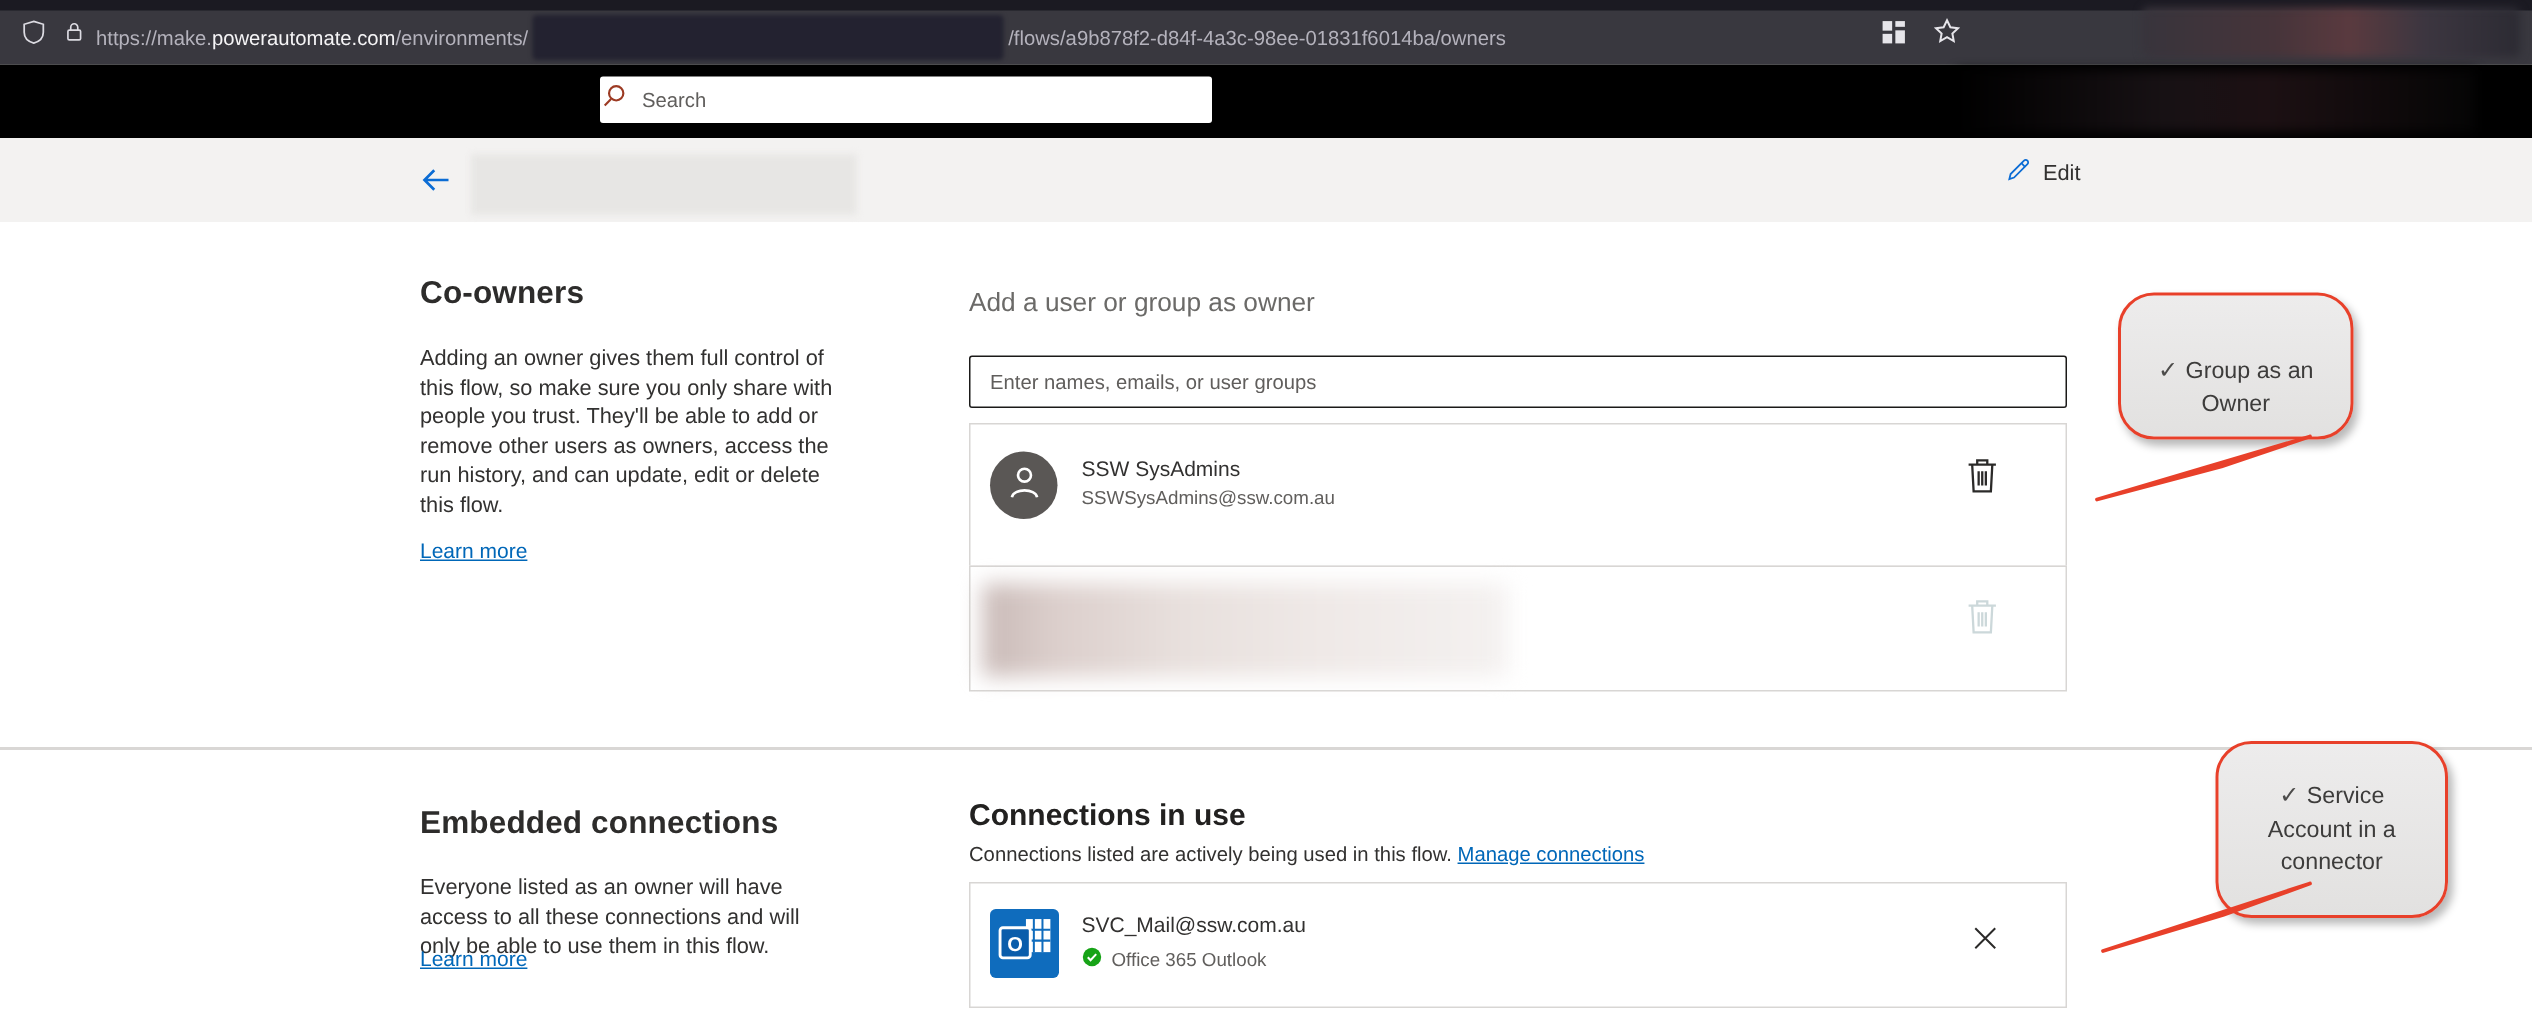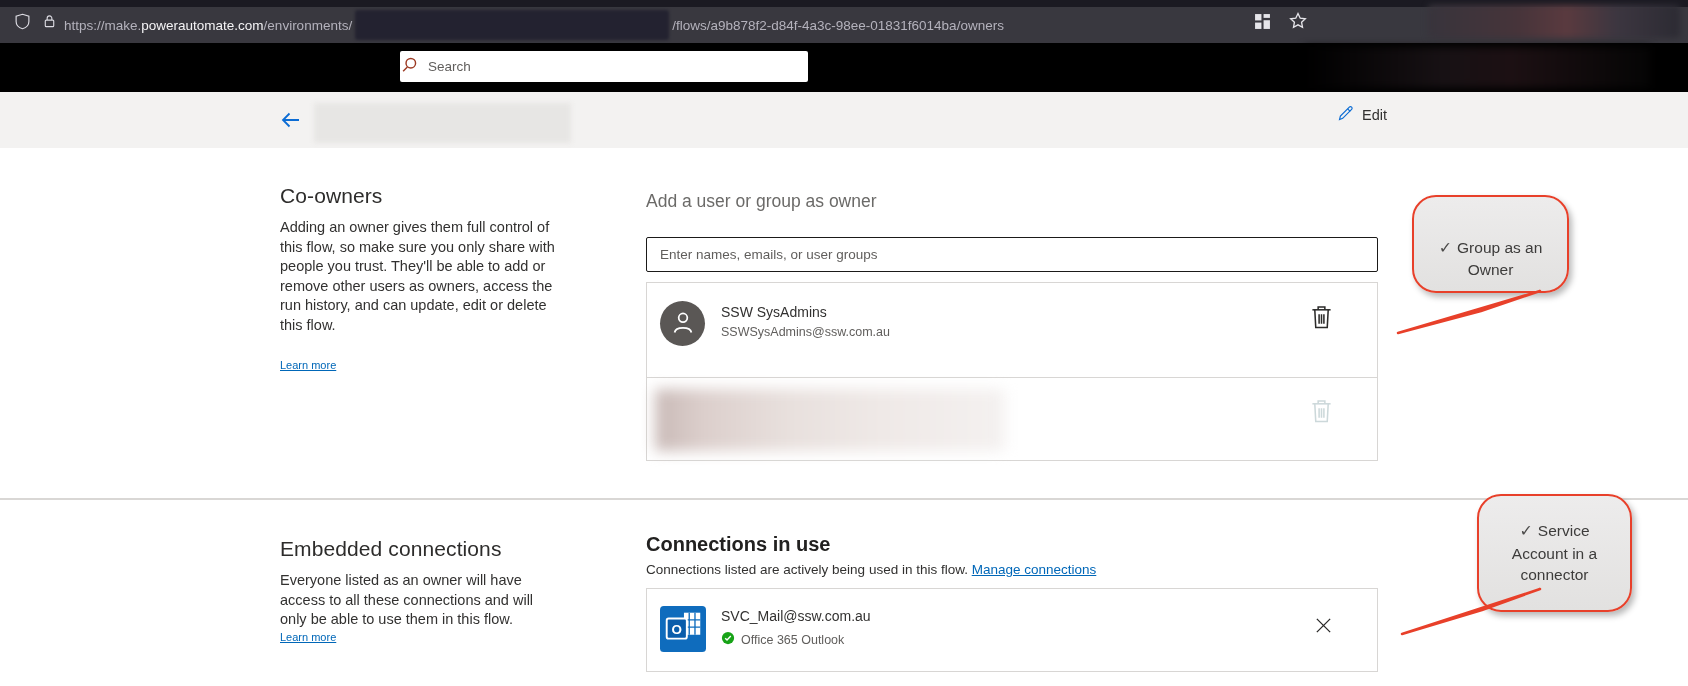--- a/index.html
+++ b/index.html
@@ -25,23 +25,23 @@
   .suite-blur { position:absolute; left:1305px; top:4px; width:345px; height:41px; filter:blur(4px);
     background:linear-gradient(90deg,#000,#171114 40%,#1c1013 60%,#050505); }
 
   
   .page-band { position:absolute; left:0; top:92px; width:1688px; height:56px; background:#f3f2f1; }
   .back-btn { position:absolute; left:278px; top:16px; width:26px; height:26px; background:transparent; border:none; cursor:pointer; }
   .title-blur { position:absolute; left:314px; top:11px; width:257px; height:40px; background:#e7e6e4; filter:blur(2.5px); }
   .edit-btn { position:absolute; left:1337px; top:13px; display:flex; align-items:center; gap:8px; background:transparent; border:none; cursor:pointer; font-family:"Liberation Sans",sans-serif; font-size:14.5px; color:#323130; }
 
   
-  .sec-title { position:absolute; left:280px; font-size:21px; font-weight:400; color:#2d2c2b; letter-spacing:.1px; }
-  .sec-desc { position:absolute; left:280px; width:282px; font-size:14.5px; line-height:19.5px; color:#323130; }
-  .learn-more { position:absolute; left:280px; font-size:11px; color:#0067b8; text-decoration:underline; cursor:pointer; }
+  .sec-title { position:absolute; left:280px; font-size:21px; font-weight:700; color:#2d2c2b; letter-spacing:.1px; }
+  .sec-desc { position:absolute; left:280px; width:282px; font-size:14.5px; line-height:19.5px; color:#323130;margin-top:12px; }
+  .learn-more { position:absolute; left:280px; font-size:14px; color:#0067b8; text-decoration:underline; cursor:pointer; }
 
   .add-label { position:absolute; left:646px; top:191px; font-size:17.5px; color:#6b6a68; }
   .owner-input { position:absolute; left:646px; top:237px; width:732px; height:35px; border:1.5px solid #1b1a19; border-radius:2px; padding:0 13px; font-family:"Liberation Sans",sans-serif; font-size:13.5px; color:#323130; outline:none; }
   .owner-input::placeholder { color:#605e5c; }
 
   .card { position:absolute; left:646px; width:732px; background:#fff; border:1px solid #d8d6d4; }
   .card.owner1 { top:282px; height:96px; }
   .card.owner2 { top:377px; height:84px; }
   .card.conn   { top:588px; height:84px; }
 

